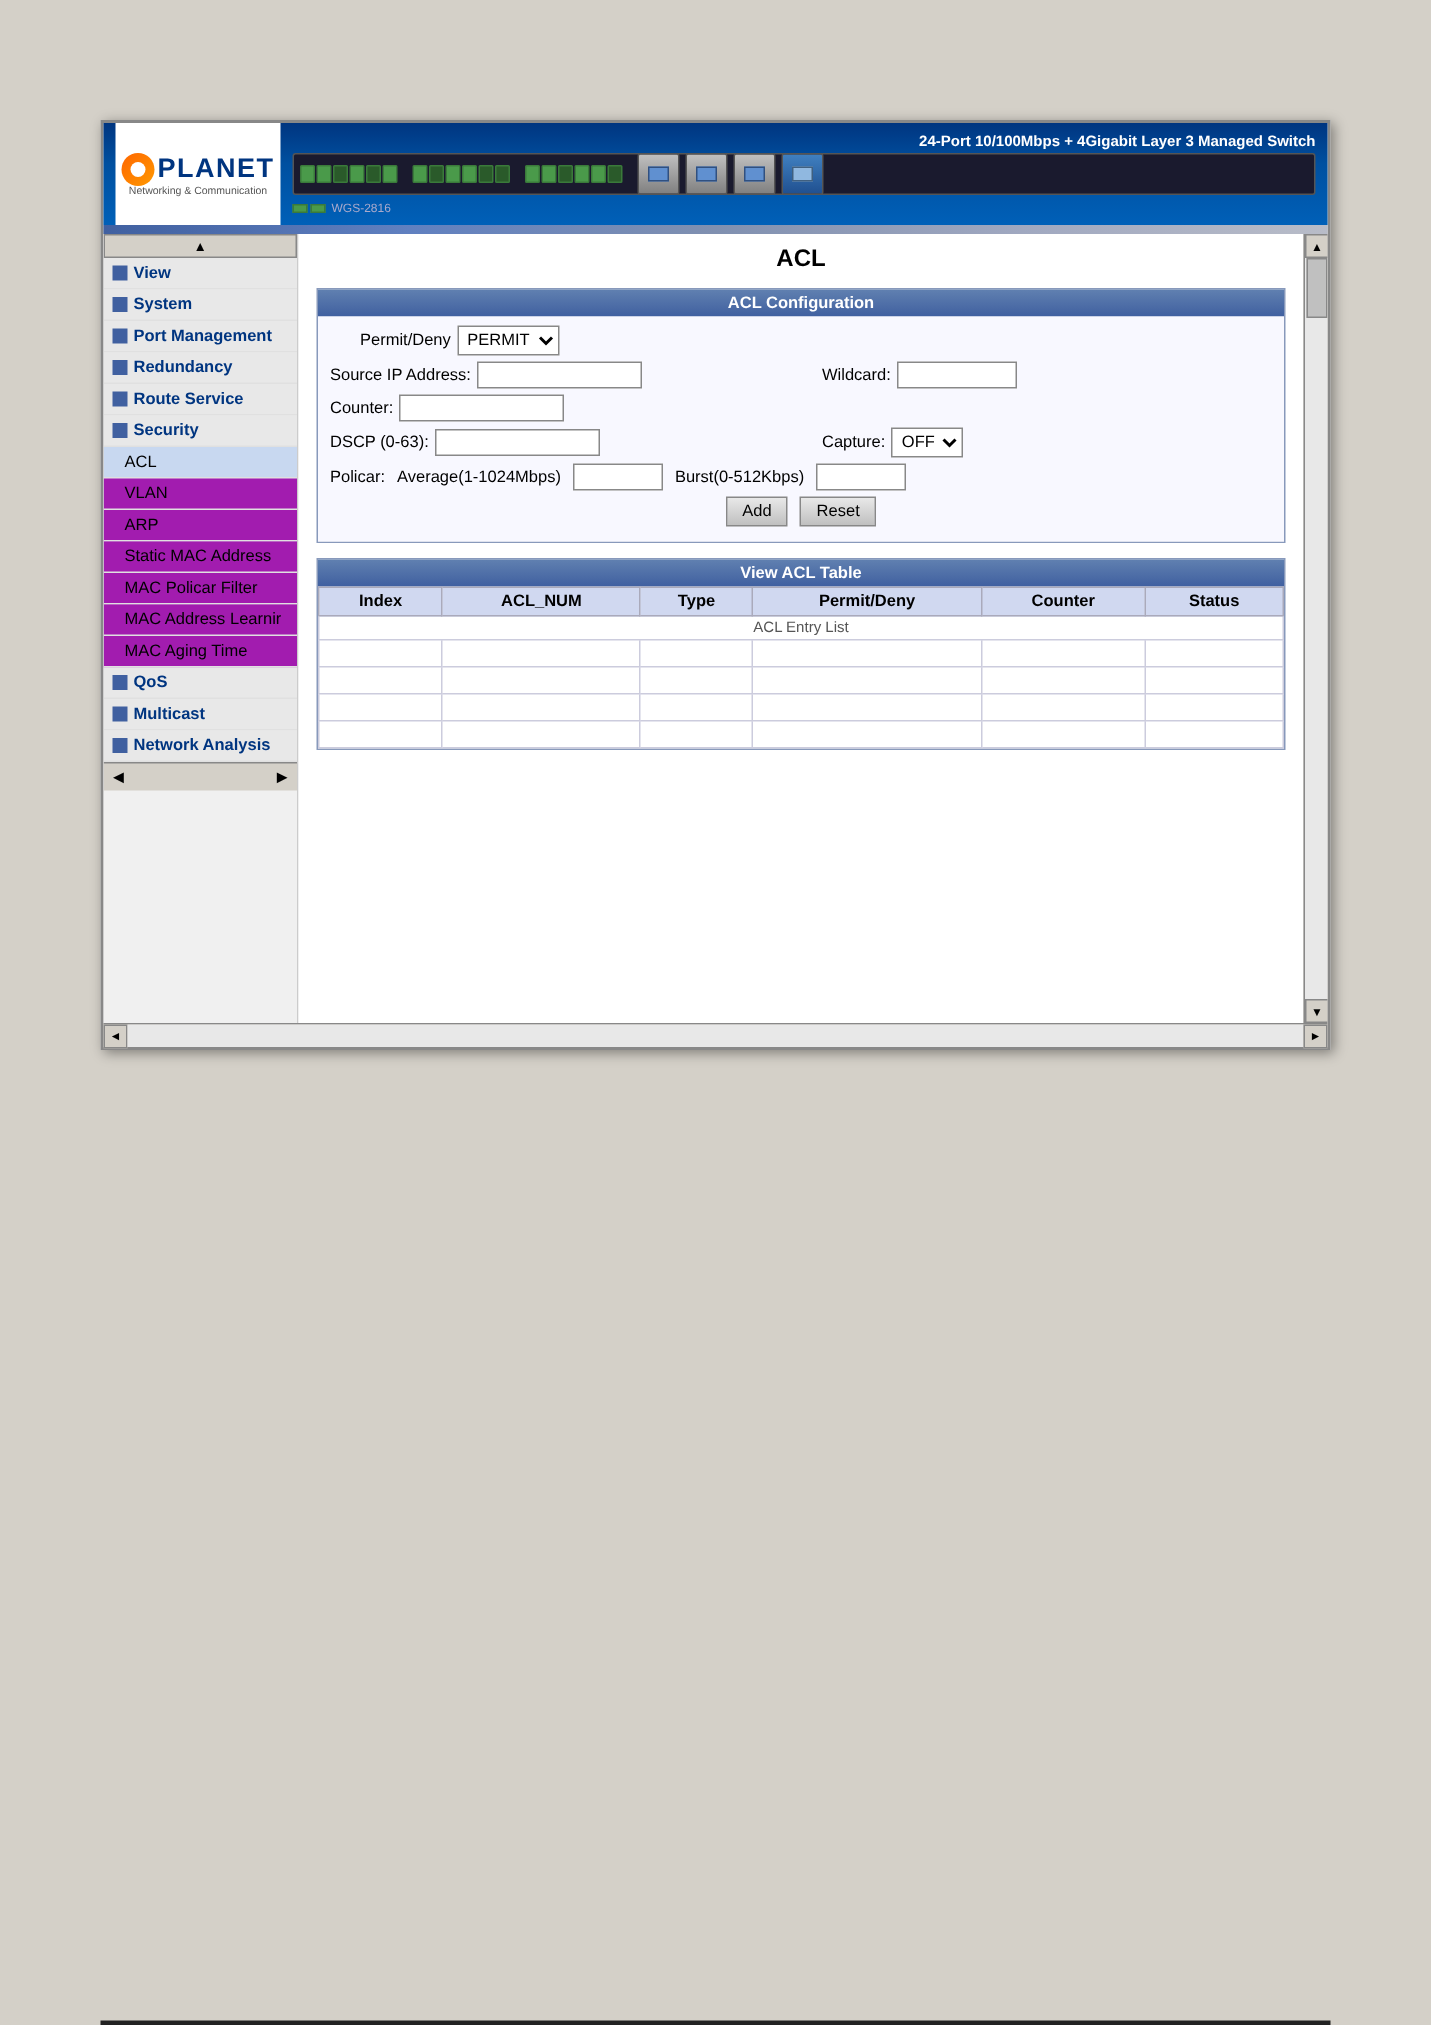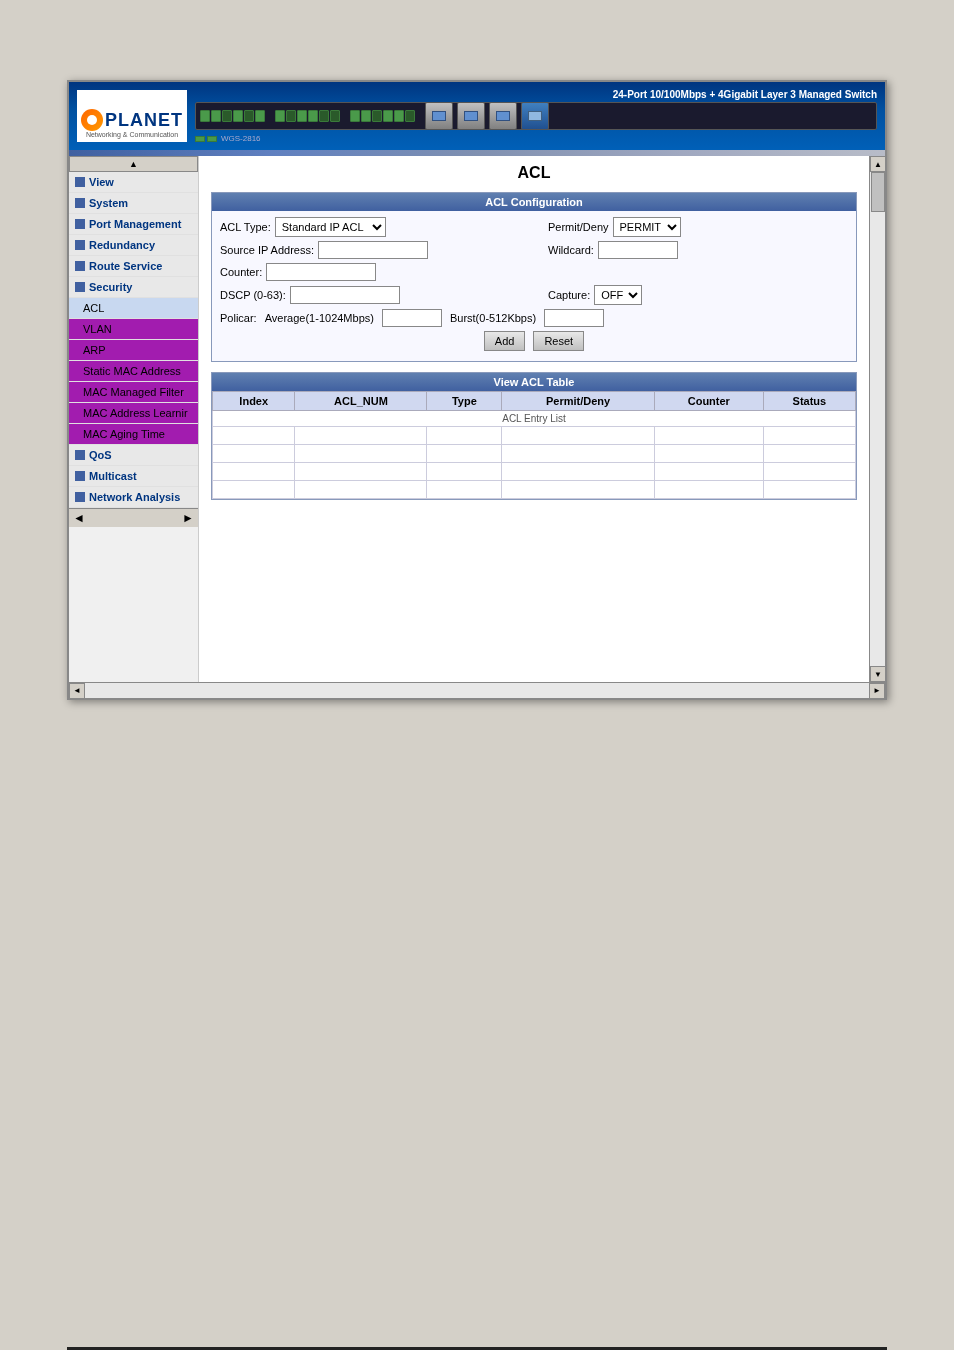--- a/index.html
+++ b/index.html
@@ -39,25 +39,25 @@
       display: flex;
       align-items: center;
       padding: 0 8px;
       gap: 8px;
       flex-shrink: 0;
     }
 
     .logo-area {
       background: #fff;
       width: 110px;
-      height: 52px;
+      height: 68px;
       display: flex;
       flex-direction: column;
       align-items: center;
-      justify-content: flex-end;
+      justify-content: center;
       padding: 4px;
     }
 
     .logo-planet {
       font-size: 18px;
       font-weight: bold;
       color: #003580;
       letter-spacing: 1px;
     }
 
@@ -539,21 +539,21 @@
         <div class="sidebar-item sub">
           <span>VLAN</span>
         </div>
         <div class="sidebar-item sub">
           <span>ARP</span>
         </div>
         <div class="sidebar-item sub">
           <span>Static MAC Address</span>
         </div>
         <div class="sidebar-item sub">
-          <span>MAC Managed Filter</span>
+          <span>MAC Policar Filter</span>
         </div>
         <div class="sidebar-item sub">
           <span>MAC Address Learnir</span>
         </div>
         <div class="sidebar-item sub">
           <span>MAC Aging Time</span>
         </div>
         <div class="sidebar-item group">
           <div class="square-icon"></div>
           <span>QoS</span>
@@ -575,28 +575,20 @@
 
       <div class="content">
         <div class="content-inner">
           <div class="page-title">ACL</div>
 
           <div class="panel">
             <div class="panel-header">ACL Configuration</div>
             <div class="panel-body">
 
               <div class="form-row">
-                <div class="form-col">
-                  <label class="form-label">ACL Type:</label>
-                  <select class="form-select">
-                    <option>Standard IP ACL</option>
-                    <option>Extended IP ACL</option>
-                    <option>MAC ACL</option>
-                  </select>
-                </div>
                 <div class="form-col-right">
                   <label class="form-label">Permit/Deny</label>
                   <select class="form-select">
                     <option>PERMIT</option>
                     <option>DENY</option>
                   </select>
                 </div>
               </div>
 
               <div class="form-row">

